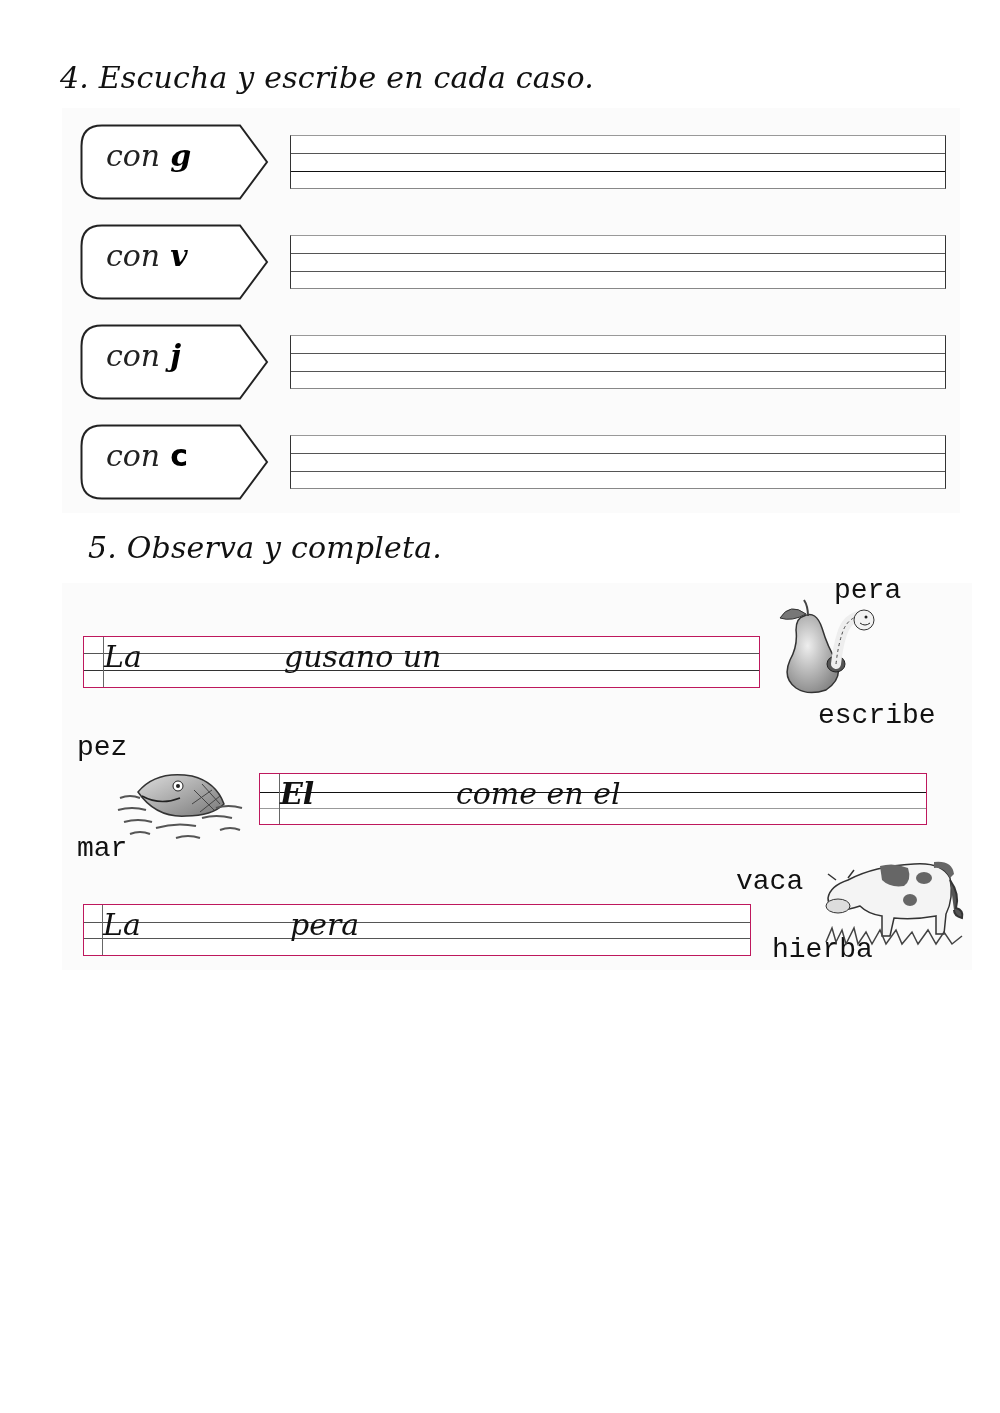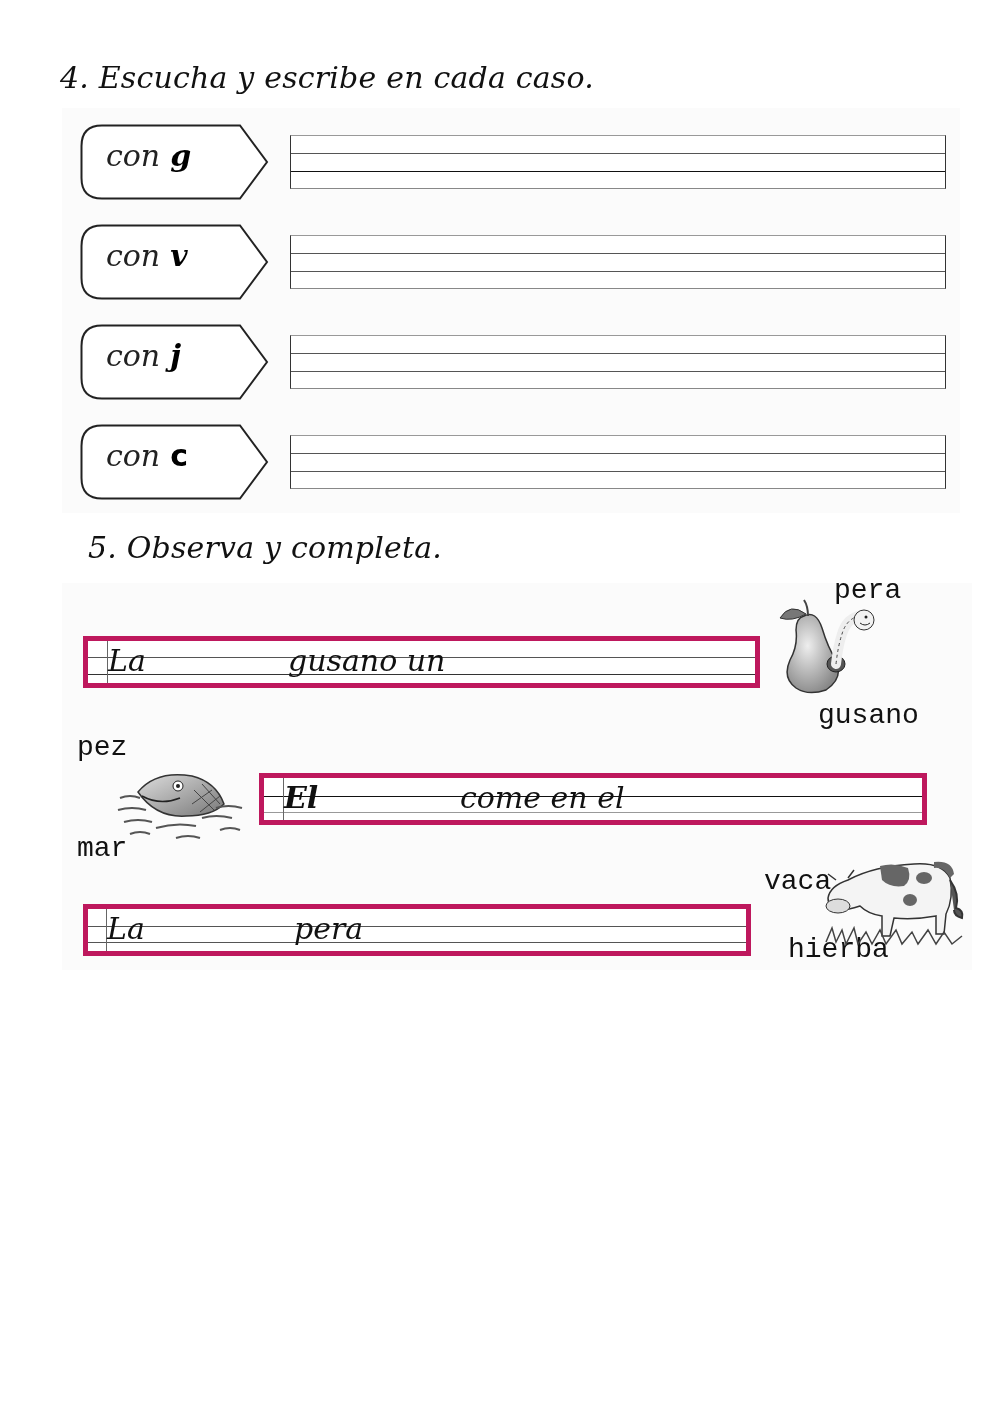--- a/index.html
+++ b/index.html
@@ -28,21 +28,21 @@
     
     .ruled {
       position: absolute; left: 290px; width: 656px; height: 54px;
       border: 1px solid #333; border-top-color: #999; border-bottom-color: #888;
       box-sizing: border-box; background: #fff;
     }
     .ruled .line { position: absolute; left: 0; right: 0; height: 0; border-top: 1.5px solid #555; }
 
     
     .sent {
-      position: absolute; border: 5px solid #be185d; box-sizing: border-box; background: #fff;
+      position: absolute; border: 1px solid #be185d; box-sizing: border-box; background: #fff;
     }
     .sent .line { position: absolute; left: 0; right: 0; height: 0; border-top: 1.5px solid #555; }
     .sent .vline { position: absolute; top: 0; bottom: 0; width: 0; border-left: 1px solid #666; }
     .cursive {
       position: absolute; font-family: "DejaVu Serif", serif; font-style: italic;
       font-size: 30px; color: #111; font-weight: 300; white-space: pre;
     }
     .label {
       position: absolute; font-family: Liberation Mono, monospace;
       font-size: 28px; color: #111;
@@ -105,21 +105,21 @@
 <div class="panel" style="left:62px; top:583px; width:910px; height:387px;"></div>
 
 <div class="sent" style="left:83px; top:636px; width:677px; height:52px;">
   <div class="line" style="top:16px;"></div>
   <div class="line" style="top:33px; border-top-color:#333;"></div>
   <div class="vline" style="left:19px;"></div>
   <span class="cursive" style="left:20px; top:2px;">La</span>
   <span class="cursive" style="left:200px; top:2px;">gusano un</span>
 </div>
 <div class="label" style="left:834px; top:575px;">pera</div>
-<div class="label" style="left:818px; top:700px;">gusano</div>
+<div class="label" style="left:818px; top:700px;">escribe</div>
 <svg class="pic" style="left:778px; top:598px;" width="115" height="98" viewBox="0 0 115 98">
   <defs>
     <radialGradient id="pearg" cx="40%" cy="40%" r="65%">
       <stop offset="0%" stop-color="#eee"></stop>
         <stop offset="100%" stop-color="#888"></stop>
     </radialGradient>
   </defs>
   <path d="M26 18 Q38 12 44 30 Q50 50 58 62 Q66 80 48 92 Q30 98 18 90 Q4 80 12 62 Q20 48 18 32 Q18 20 26 18 Z" fill="url(#pearg)" stroke="#333" stroke-width="1.5"></path>
   <path d="M30 18 Q30 8 26 2" stroke="#444" stroke-width="2" fill="none"></path>
   <path d="M28 16 Q12 4 2 20 Q14 24 28 16 Z" fill="#777" stroke="#333" stroke-width="1"></path>
@@ -155,22 +155,22 @@
   <span class="cursive" style="left:196px; top:2px;">come en el</span>
 </div>
 
 <div class="sent" style="left:83px; top:904px; width:668px; height:52px;">
   <div class="line" style="top:17px;"></div>
   <div class="line" style="top:33px;"></div>
   <div class="vline" style="left:18px;"></div>
   <span class="cursive" style="left:19px; top:2px;">La</span>
   <span class="cursive" style="left:206px; top:2px;">pera</span>
 </div>
-<div class="label" style="left:764px; top:866px;">vaca</div>
-<div class="label" style="left:788px; top:934px;">hierba</div>
+<div class="label" style="left:736px; top:866px;">vaca</div>
+<div class="label" style="left:772px; top:934px;">hierba</div>
 <svg class="pic" style="left:824px; top:858px;" width="142" height="92" viewBox="0 0 142 92">
   <path d="M24 22 Q50 8 90 6 Q118 4 126 20 Q130 40 122 56 L120 76 L112 76 L112 58 Q90 62 70 60 L66 78 L58 78 L58 58 Q44 56 36 48 Q24 52 16 52 Q4 50 4 40 Q6 28 24 22 Z" fill="#f4f4f4" stroke="#333" stroke-width="1.5"></path>
   <path d="M56 8 Q70 4 84 10 Q88 22 80 28 Q66 30 58 22 Z" fill="#666"></path>
   <ellipse cx="100" cy="20" rx="8" ry="6" fill="#666"></ellipse>
   <ellipse cx="86" cy="42" rx="7" ry="6" fill="#666"></ellipse>
   <path d="M110 4 Q128 2 130 16 L126 20 Q120 8 110 10 Z" fill="#666"></path>
   <path d="M126 22 Q136 36 132 50 Q140 52 138 60 Q130 58 130 52" stroke="#333" stroke-width="2" fill="#555"></path>
   <ellipse cx="14" cy="48" rx="12" ry="7" fill="#ddd" stroke="#333"></ellipse>
   <path d="M12 22 L4 16 M24 20 L30 12" stroke="#333" stroke-width="1.5"></path>
   <path d="M2 84 L8 70 L12 84 L18 72 L22 86 L30 70 L34 86 L42 74 L48 86 L56 72 L62 86 L72 72 L78 86 L88 74 L94 86 L104 72 L112 86 L120 74 L128 86 L138 78" stroke="#444" stroke-width="1.5" fill="none"></path>

